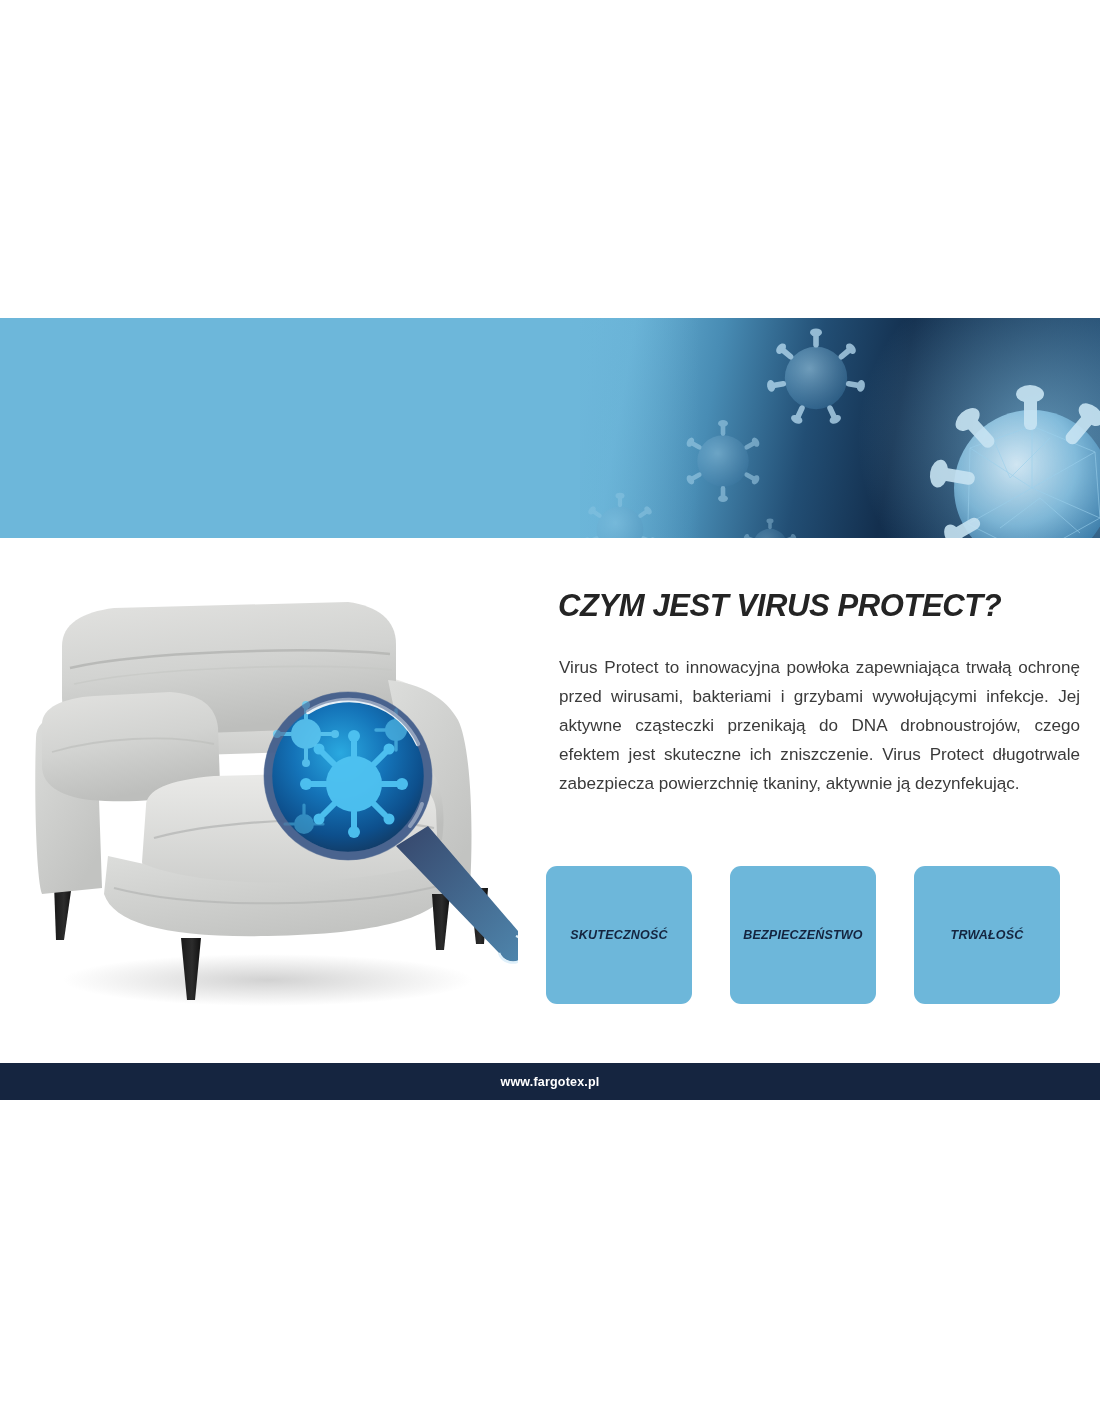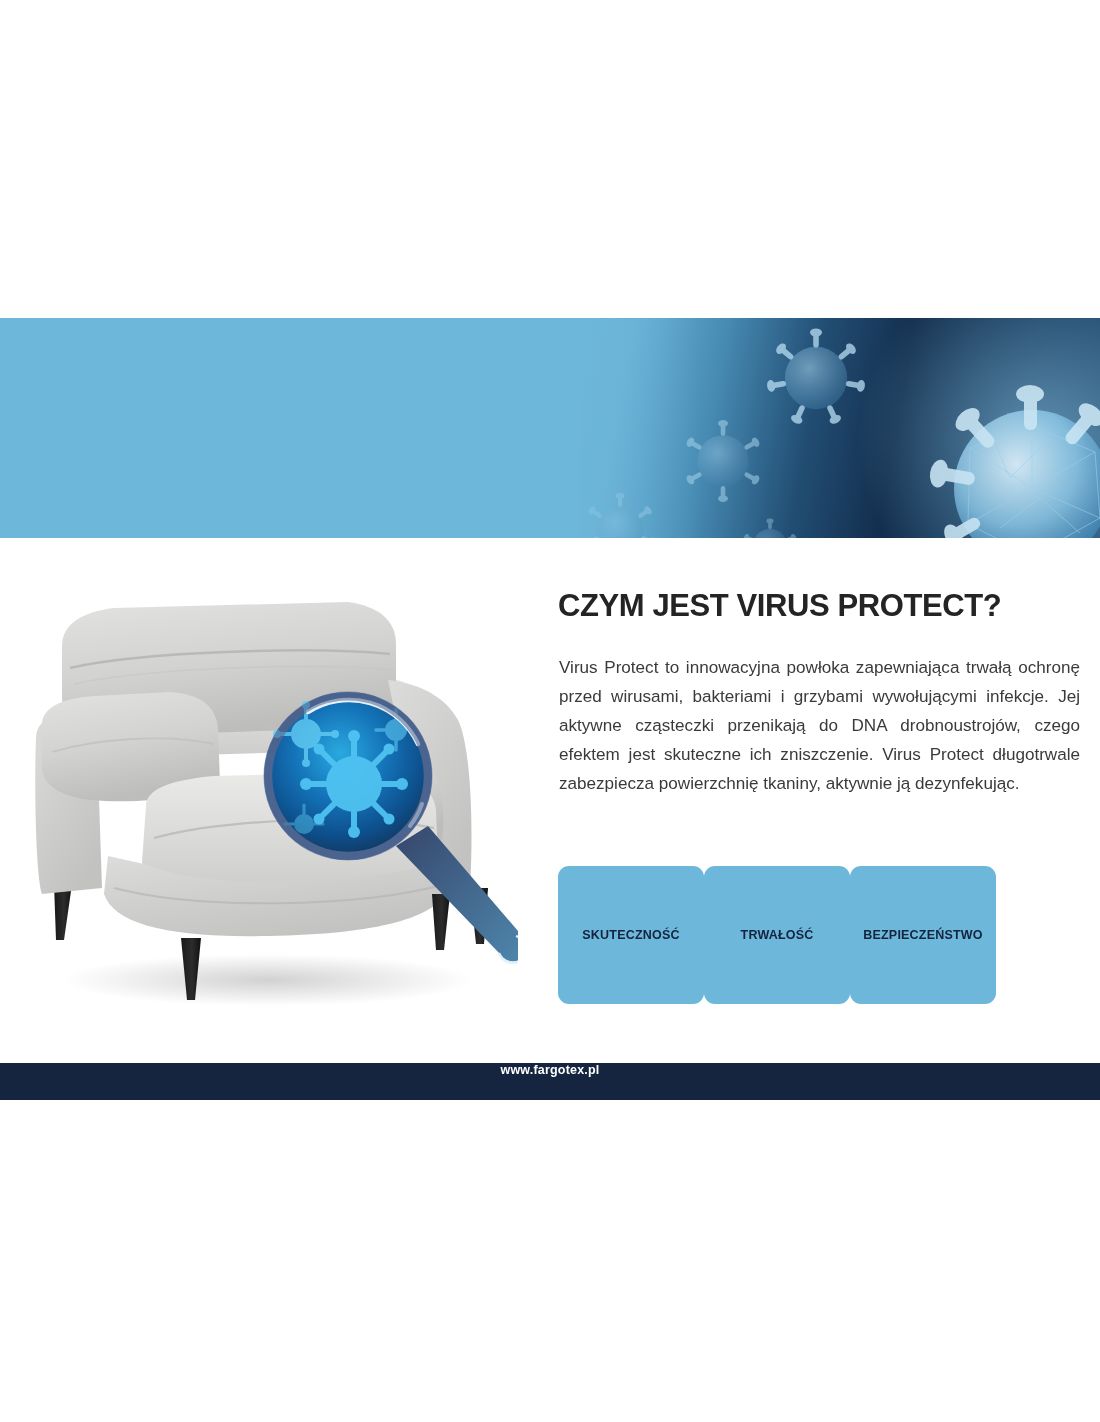--- a/index.html
+++ b/index.html
@@ -36,45 +36,45 @@
 
   
   .content{position:absolute;left:0;top:538px;width:1100px;height:525px;background:#fff;}
 
   
   .chair-wrap{position:absolute;left:18px;top:50px;width:500px;height:440px;}
 
   .heading{
     position:absolute;left:558px;top:589px;width:530px;
     font-size:31px;font-weight:700;color:#242424;
-    letter-spacing:-0.4px;line-height:1.1;white-space:nowrap;
+    letter-spacing:-0.4px;line-height:1.1;white-space:nowrap;font-style:italic;
   }
   .bodytext{
     position:absolute;left:559px;top:653px;width:521px;
     font-size:17.1px;line-height:29px;color:#3a3a3a;
     text-align:justify;
   }
 
   .badges{
-    position:absolute;left:558px;top:866px;width:514px;height:138px;
-    display:flex;justify-content:flex-start;
+    position:absolute;left:546px;top:866px;width:514px;height:138px;
+    display:flex;justify-content:space-between;font-style:italic;
   }
   .badge{
     width:146px;height:138px;background:#6db7da;border-radius:11px;
     display:flex;align-items:center;justify-content:center;
   }
   .badge span{
     font-size:12.5px;font-weight:700;color:#14243f;letter-spacing:.2px;
     text-align:center;
   }
 
   
   .footer{
     position:absolute;left:0;top:1063px;width:1100px;height:37px;
-    background:#152540;display:flex;justify-content:center;
+    background:#152540;display:flex;align-items:center;justify-content:center;
   }
   .footer-url{
     color:#ffffff;font-size:12.5px;font-weight:700;letter-spacing:.2px;
   }
 </style>
 </head>
 <body>
 
 <div class="banner">
 
@@ -382,22 +382,22 @@
 </div>
 
 <div class="heading">CZYM JEST VIRUS PROTECT?</div>
 <div class="bodytext">Virus Protect to innowacyjna powłoka zapewniająca trwałą ochronę przed wirusami, bakteriami i grzybami wywołującymi infekcje. Jej aktywne cząsteczki przenikają do DNA drobnoustrojów, czego efektem jest skuteczne ich zniszczenie. Virus Protect długotrwale zabezpiecza powierzchnię tkaniny, aktywnie ją dezynfekując.</div>
 
 <div class="badges">
   <div class="badge">
     <span>SKUTECZNOŚĆ</span>
   </div>
   <div class="badge">
-    <span>TRWAŁOŚĆ</span>
+    <span>BEZPIECZEŃSTWO</span>
   </div>
   <div class="badge">
-    <span>BEZPIECZEŃSTWO</span>
+    <span>TRWAŁOŚĆ</span>
   </div>
 </div>
 
 <div class="footer">
   <span class="footer-url">www.fargotex.pl</span>
 </div>
 
 </body></html>

